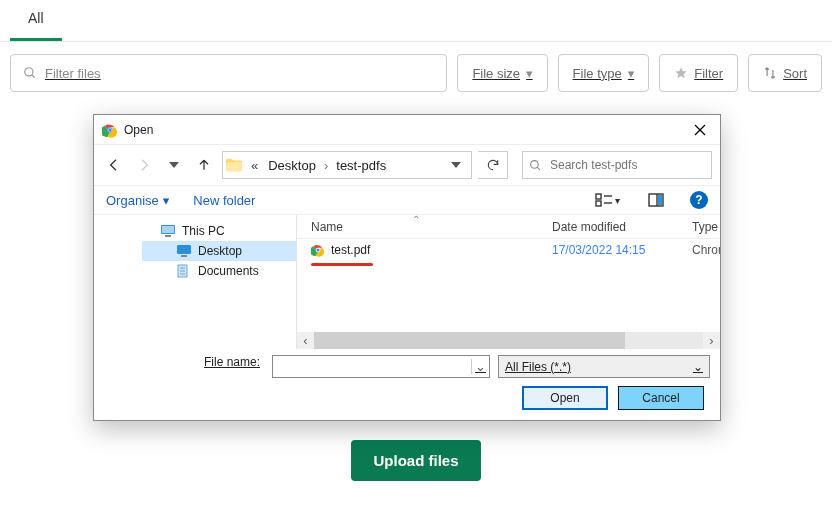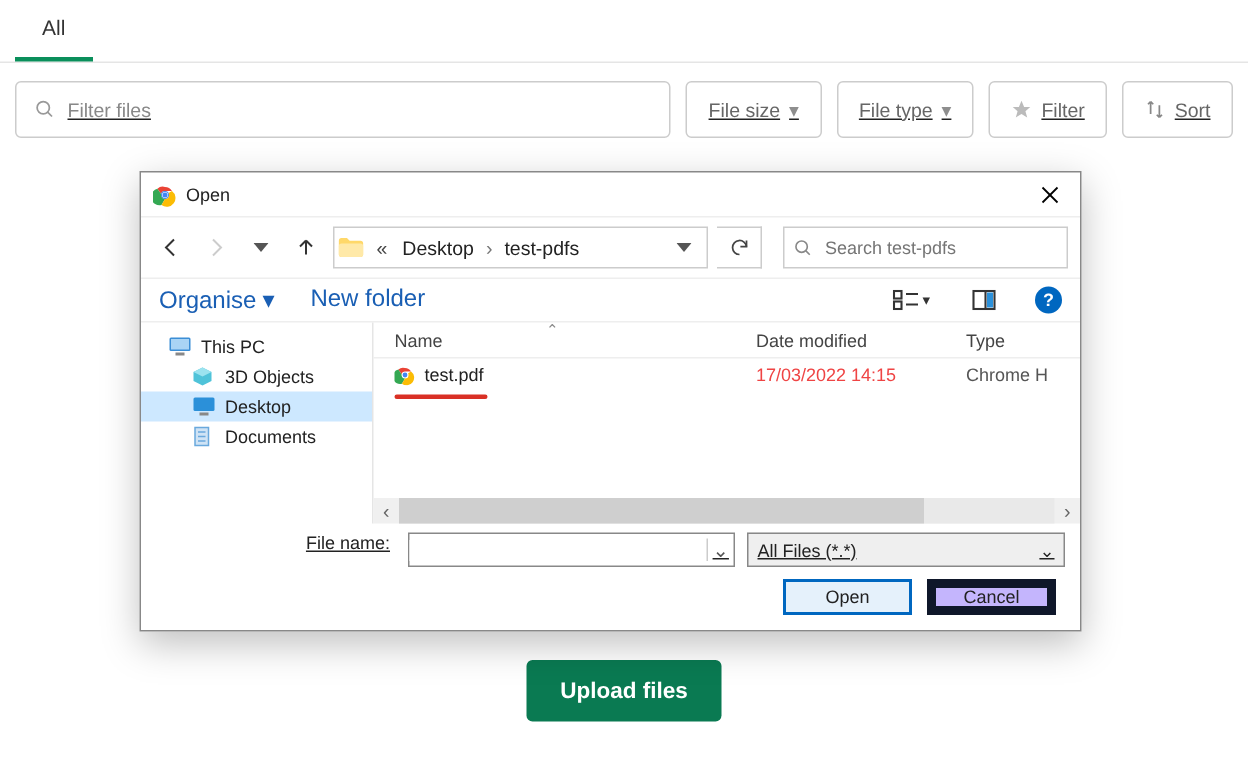--- a/index.html
+++ b/index.html
@@ -30,59 +30,59 @@
   .folder-icon { width: 18px; height: 16px; margin-right: 4px; flex-shrink: 0; }
   .crumb-pre { padding: 0 4px; color: #444; }
   .crumb { padding: 0 6px; cursor: pointer; }
   .crumb-sep { color: #777; padding: 0 2px; }
   .crumb-chev { margin-left: auto; padding: 0 8px; color: #555; cursor: pointer; }
   .refresh-box { width: 30px; height: 28px; border: 1px solid #ccc; border-left: none; display: flex; align-items: center; justify-content: center; cursor: pointer; }
   .search-box { width: 190px; height: 28px; border: 1px solid #ccc; display: flex; align-items: center; padding: 0 6px; color: #888; gap: 6px; margin-left: 8px; }
   .search-box input { border: none; outline: none; flex: 1; font-size: 12px; background: transparent; }
 
   .org-row { display: flex; align-items: center; height: 30px; padding: 0 12px; border-top: 1px solid #eee; border-bottom: 1px solid #eee; gap: 24px; }
-  .org-link { color: #1a5fb4; cursor: pointer; font-size: 16px; display: flex; align-items: flex-end; gap: 4px; }
+  .org-link { color: #1a5fb4; cursor: pointer; font-size: 13px; display: flex; align-items: center; gap: 4px; }
   .org-spacer { flex: 1; }
   .view-btn { display: flex; align-items: center; gap: 2px; cursor: pointer; color: #333; padding: 2px; }
   .help-btn { width: 18px; height: 18px; border-radius: 50%; background: #0067c0; color: #fff; display: flex; align-items: center; justify-content: center; font-weight: bold; font-size: 12px; cursor: pointer; }
 
   .body-split { flex: 1; display: flex; min-height: 0; }
-  .tree { width: 155px; border-right: 1px solid #e5e5e5; padding: 6px 0; overflow: hidden; }
+  .tree { width: 155px; border-right: 1px solid #e5e5e5; padding: 6px 0; overflow: hidden; margin-left: 48px; }
   .tree-item { display: flex; align-items: center; gap: 6px; padding: 3px 8px 3px 18px; cursor: pointer; font-size: 12px; }
   .tree-item.child { padding-left: 34px; }
   .tree-item.selected { background: #cde8ff; }
   .ticon { width: 16px; height: 14px; flex-shrink: 0; }
 
   .file-area { flex: 1; display: flex; flex-direction: column; min-width: 0; }
   .col-headers { display: flex; align-items: center; height: 24px; border-bottom: 1px solid #eee; font-size: 12px; color: #444; position: relative; }
   .col-headers .sort-ind { position: absolute; left: 115px; top: -1px; color: #888; font-size: 10px; }
   .col-name { width: 255px; padding-left: 14px; }
   .col-date { width: 140px; }
   .col-type { flex: 1; }
   .file-rows { flex: 1; overflow: hidden; position: relative; }
   .file-row { display: flex; align-items: center; height: 22px; font-size: 12px; cursor: pointer; }
   .cell-name { width: 255px; padding-left: 14px; display: flex; align-items: center; gap: 6px; }
-  .cell-date { width: 140px; color: #ef4444; }
+  .cell-date { width: 140px; color: #3b82f6; }
   .cell-type { flex: 1; color: #555; white-space: nowrap; overflow: hidden; }
   .annot { position: absolute; height: 3px; background: #d93025; left: 14px; top: 24px; width: 62px; border-radius: 2px; }
   .hscroll { height: 17px; background: #f0f0f0; display: flex; align-items: center; }
   .hscroll .arrow { width: 17px; height: 17px; display: flex; align-items: center; justify-content: center; color: #666; cursor: pointer; }
   .hscroll .track { flex: 1; height: 17px; background: #e9e9e9; position: relative; }
   .hscroll .thumb { position: absolute; left: 0; top: 0; height: 17px; width: 80%; background: #cfcfcf; }
 
   .footer { padding: 6px 10px 10px; }
   .fn-row { display: flex; align-items: flex-start; gap: 8px; margin-bottom: 8px; text-decoration: underline; }
   .fn-label { width: 160px; text-align: right; padding-right: 4px; font-size: 12px; }
   .fn-input { width: 218px; height: 23px; border: 1px solid #888; display: flex; align-items: center; }
   .fn-input input { flex: 1; border: none; outline: none; padding: 0 4px; font-size: 12px; }
   .fn-input .dd { width: 18px; text-align: center; color: #555; cursor: pointer; border-left: 1px solid #ccc; }
   .ft-select { flex: 1; height: 23px; border: 1px solid #888; background: #efefef; display: flex; align-items: center; padding: 0 6px; font-size: 12px; cursor: pointer; }
   .ft-select .dd { margin-left: auto; }
   .btn-row { display: flex; justify-content: flex-end; gap: 10px; padding-right: 6px; }
-  .win-btn { width: 86px; height: 24px; border: 6px solid #0f172a; background: #c4b5fd; font-size: 12px; cursor: pointer; display: flex; align-items: center; justify-content: center; }
+  .win-btn { width: 86px; height: 24px; border: 1px solid #0f172a; background: #7dd3fc; font-size: 12px; cursor: pointer; display: flex; align-items: center; justify-content: center; }
   .win-btn.primary { border: 2px solid #0067c0; background: #e5f1fb; }
 
   svg { display: block; }
 </style>
 </head>
 <body>
 
 <div class="page">
 
   <div class="tabs">
@@ -238,29 +238,20 @@
       <div class="tree">
         <div class="tree-item">
           <span class="ticon">
               <svg width="16" height="14" viewBox="0 0 16 14">
                 <rect x="1" y="1" width="14" height="9" rx="1" fill="#3b8ed6"></rect>
                 <rect x="2" y="2" width="12" height="7" fill="#a9d4f5"></rect>
                 <rect x="5" y="11" width="6" height="2" fill="#888"></rect>
               </svg>
             </span>
           <span>This PC</span>
-        </div>
-        <div class="tree-item child">
-          <span class="ticon">
-              <svg width="14" height="14" viewBox="0 0 14 14">
-                <polygon points="7,1 13,4 13,10 7,13 1,10 1,4" fill="#4fc3d9"></polygon>
-                <polygon points="7,1 13,4 7,7 1,4" fill="#9be3ef"></polygon>
-              </svg>
-            </span>
-          <span>3D Objects</span>
         </div>
         <div class="tree-item child selected">
           <span class="ticon">
               <svg width="16" height="14" viewBox="0 0 16 14">
                 <rect x="1" y="1" width="14" height="9" rx="1" fill="#2b90d9"></rect>
                 <rect x="5" y="11" width="6" height="2" fill="#888"></rect>
               </svg>
             </span>
           <span>Desktop</span>
         </div>

